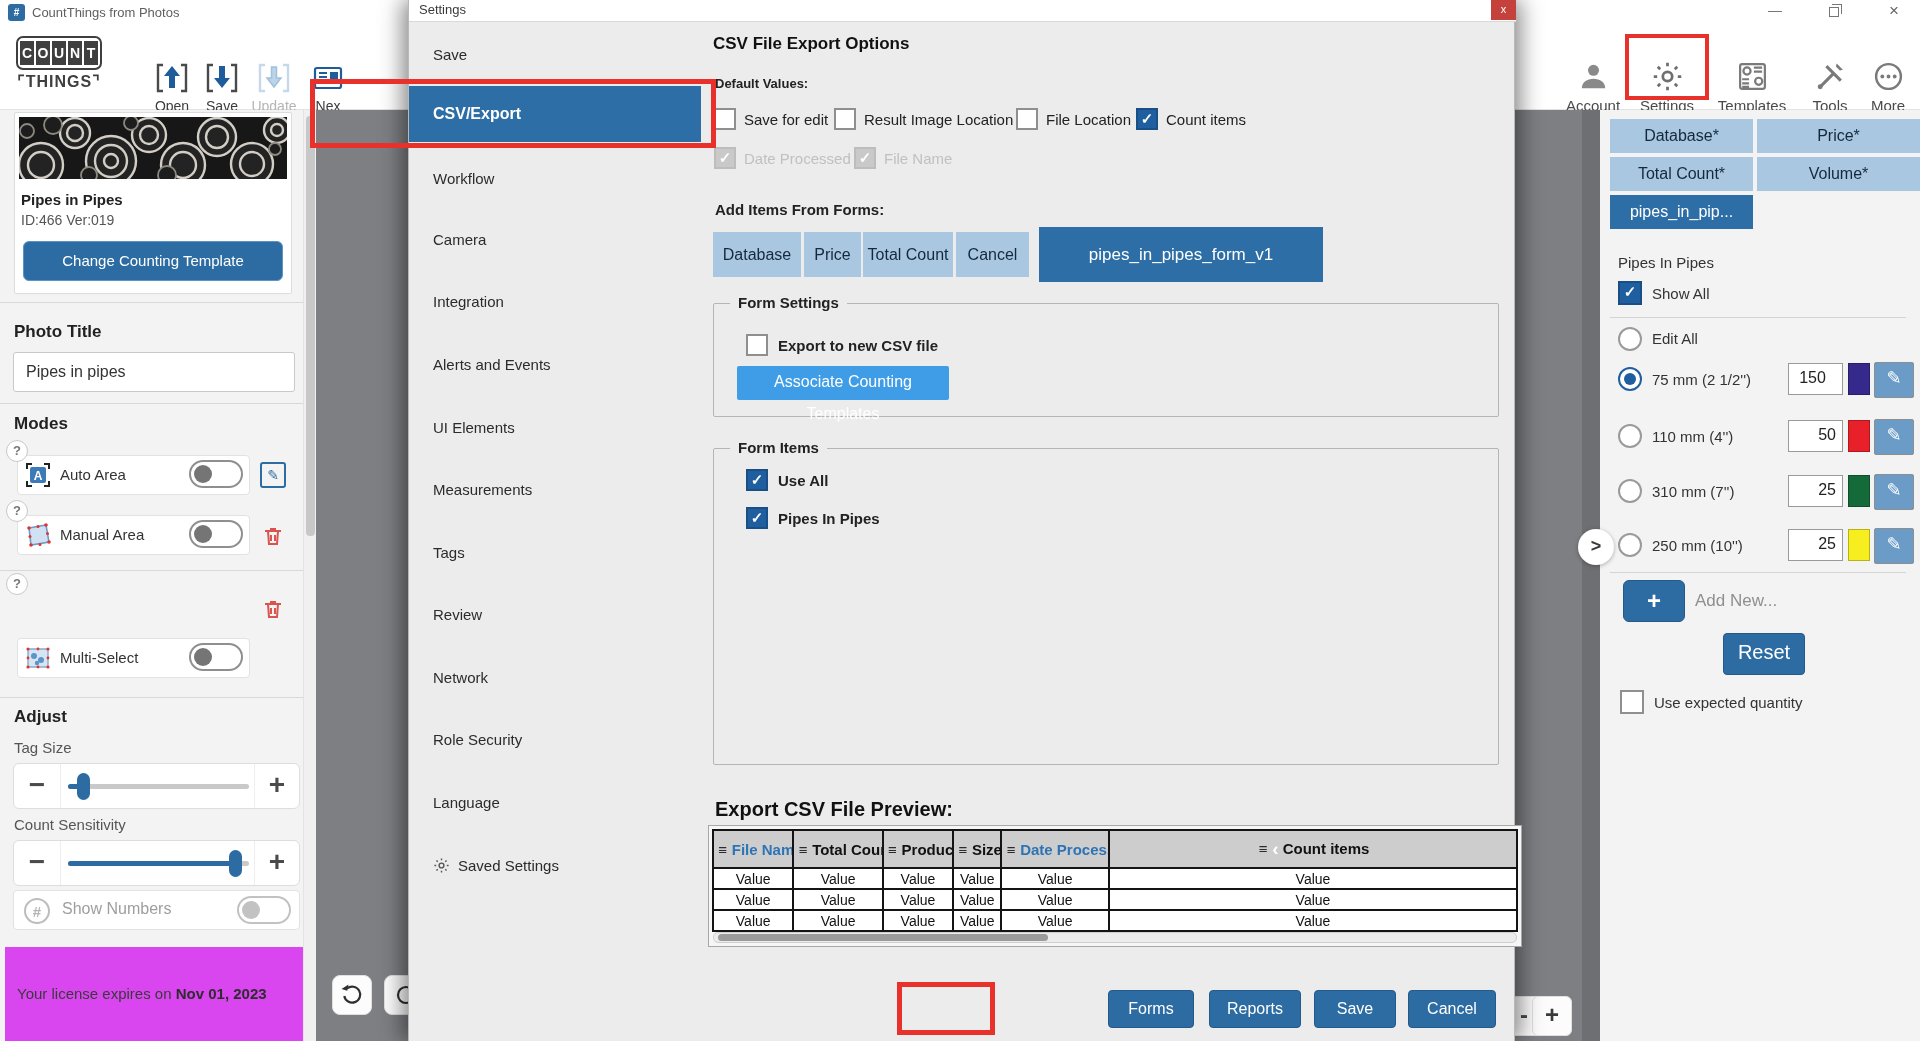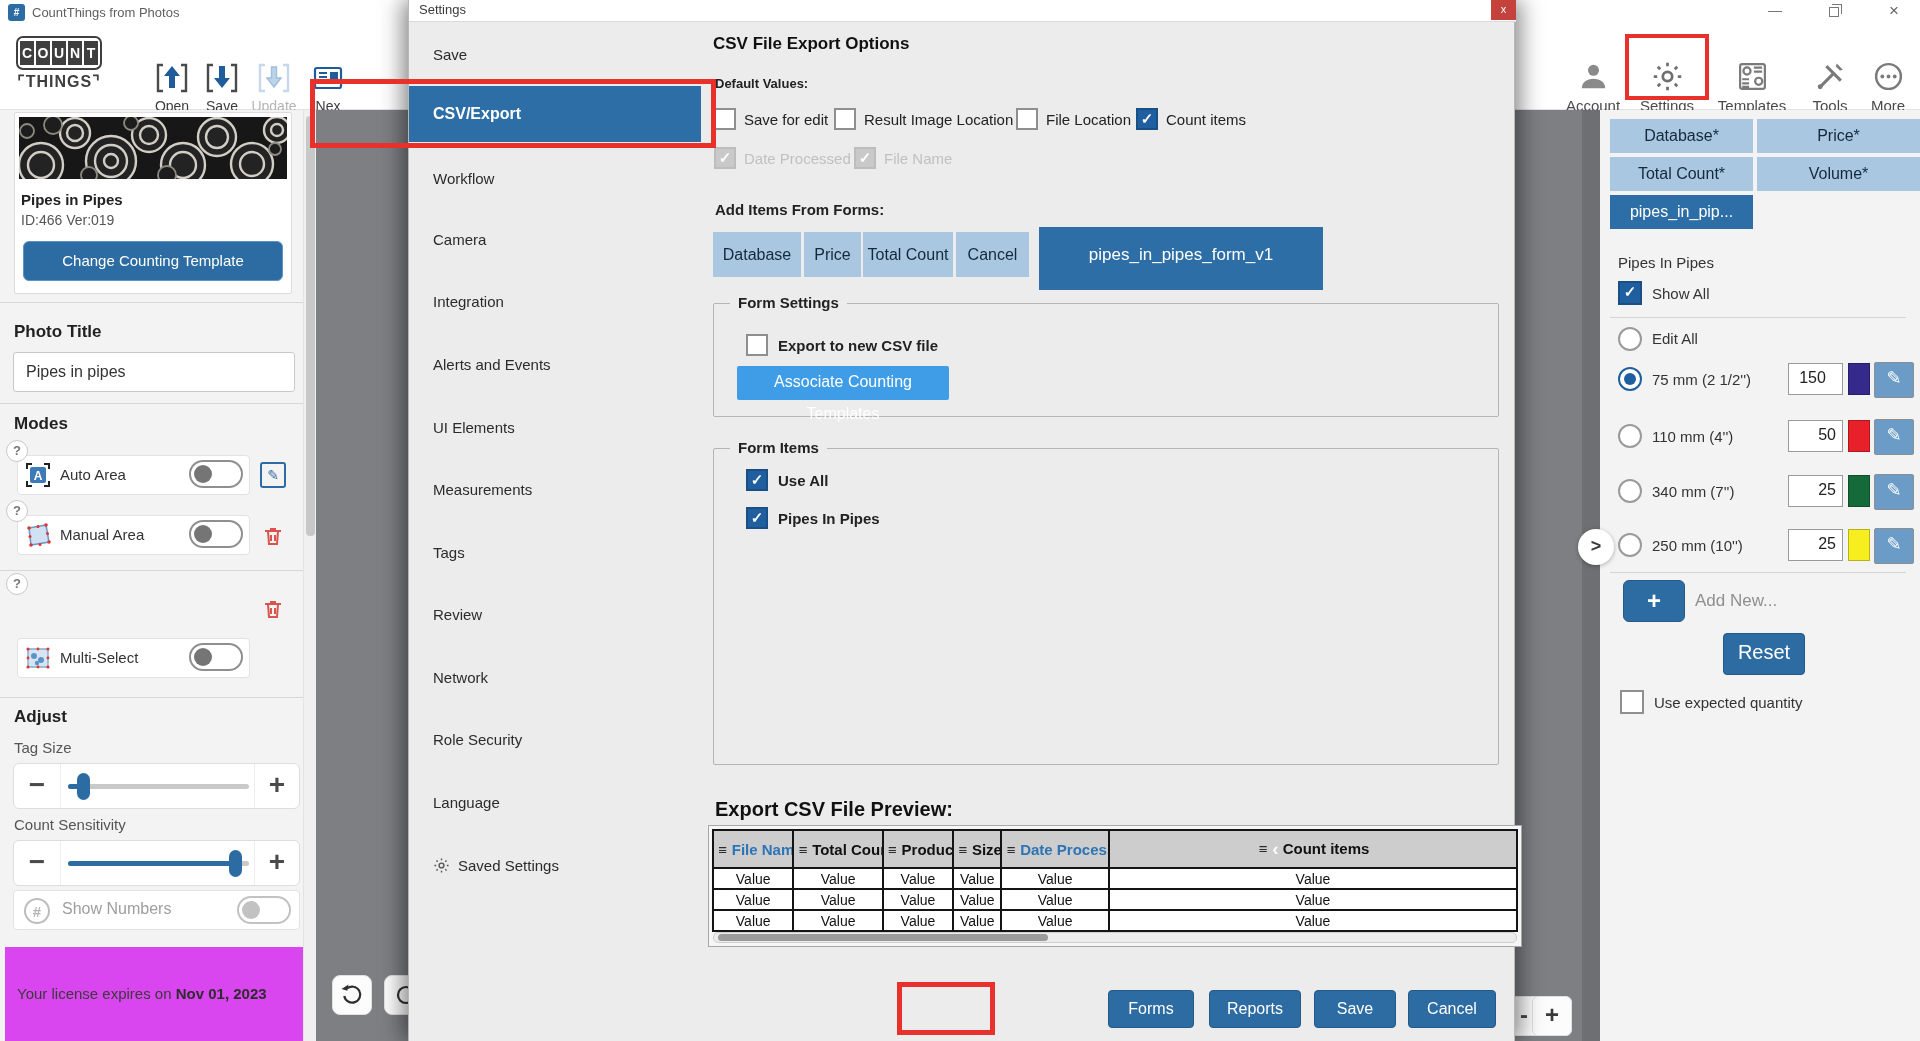--- a/index.html
+++ b/index.html
@@ -403,21 +403,21 @@
         <div class="rsize-label" style="left: 52px; top: 261px;">75 mm (2 1/2'')</div>
         <div class="rinput" style="left: 188px; top: 253px; width: 55px; height: 32px; text-align: center;">150</div>
         <div class="swatch" style="left: 248px; top: 253px; width: 22px; height: 32px; background: rgb(53, 41, 140);"></div>
         <div class="redit" style="left: 274px; top: 252px; width: 38px; height: 34px;"><span>✎</span></div>
         <div class="radio" style="left: 18px; top: 314px;"></div>
         <div class="rsize-label" style="left: 52px; top: 318px;">110 mm (4'')</div>
         <div class="rinput" style="left: 188px; top: 310px; width: 55px; height: 32px;">50</div>
         <div class="swatch" style="left: 248px; top: 310px; width: 22px; height: 32px; background: rgb(232, 32, 42);"></div>
         <div class="redit" style="left: 274px; top: 309px; width: 38px; height: 34px;"><span>✎</span></div>
         <div class="radio" style="left: 18px; top: 369px;"></div>
-        <div class="rsize-label" style="left: 52px; top: 373px;">340 mm (7'')</div>
+        <div class="rsize-label" style="left: 52px; top: 373px;">310 mm (7'')</div>
         <div class="rinput" style="left: 188px; top: 365px; width: 55px; height: 32px;">25</div>
         <div class="swatch" style="left: 248px; top: 365px; width: 22px; height: 32px; background: rgb(21, 106, 57);"></div>
         <div class="redit" style="left: 274px; top: 364px; width: 38px; height: 34px;"><span>✎</span></div>
         <div class="radio" style="left: 18px; top: 423px;"></div>
         <div class="rsize-label" style="left: 52px; top: 427px;">250 mm (10'')</div>
         <div class="rinput" style="left: 188px; top: 419px; width: 55px; height: 32px;">25</div>
         <div class="swatch" style="left: 248px; top: 419px; width: 22px; height: 32px; background: rgb(246, 238, 30);"></div>
         <div class="redit" style="left: 274px; top: 418px; width: 38px; height: 34px;"><span>✎</span></div>
       </div>
 
@@ -470,21 +470,21 @@
     <span class="abs" style="left:335px;top:150px;font-size:15px;color:#c0c0c0">Date Processed</span>
     <span class="cb disabled" style="left:445px;top:147px"></span>
     <span class="abs" style="left:475px;top:150px;font-size:15px;color:#c0c0c0">File Name</span>
 
     <div class="abs" style="left:306px;top:201px;font-size:15px;font-weight:bold;color:#222">Add Items From Forms:</div>
     <div>
         <div class="dtab" style="left: 304px; width: 88px; top: 232px; height: 45px; line-height: 45px;">Database</div>
         <div class="dtab" style="left: 395px; width: 57px; top: 232px; height: 45px; line-height: 45px;">Price</div>
         <div class="dtab" style="left: 454px; width: 90px; top: 232px; height: 45px; line-height: 45px;">Total Count</div>
         <div class="dtab" style="left: 547px; width: 73px; top: 232px; height: 45px; line-height: 45px;">Cancel</div>
-        <div class="dtab sel" style="left: 630px; width: 284px; top: 227px; height: 63px; line-height: 55px;">pipes_in_pipes_form_v1</div>
+        <div class="dtab sel" style="left: 630px; width: 284px; top: 227px; height: 55px; line-height: 55px;">pipes_in_pipes_form_v1</div>
       </div>
 
     <div class="fieldset" style="left:304px;top:303px;width:786px;height:114px">
       <span class="legend">Form Settings</span>
       <span class="cb" style="left:32px;top:30px"></span>
       <span class="abs" style="left:64px;top:33px;font-size:15px;font-weight:bold;color:#222">Export to new CSV file</span>
       <div class="abs" style="left:23px;top:62px;width:212px;height:34px;background:#3e9de6;color:#fff;font-size:16px;text-align:center;line-height:32px;border-radius:2px;cursor:pointer">Associate Counting Templates</div>
     </div>
 
     <div class="fieldset" style="left:304px;top:448px;width:786px;height:317px">

